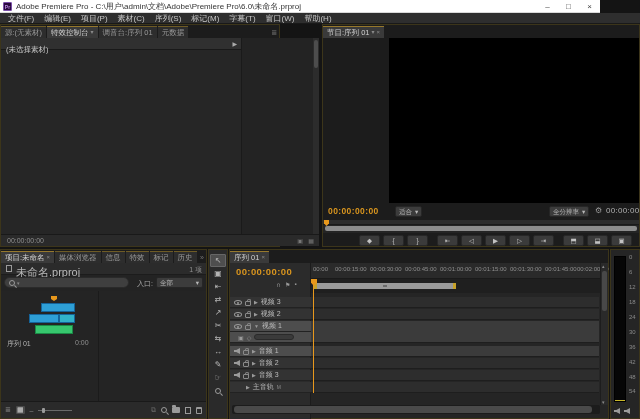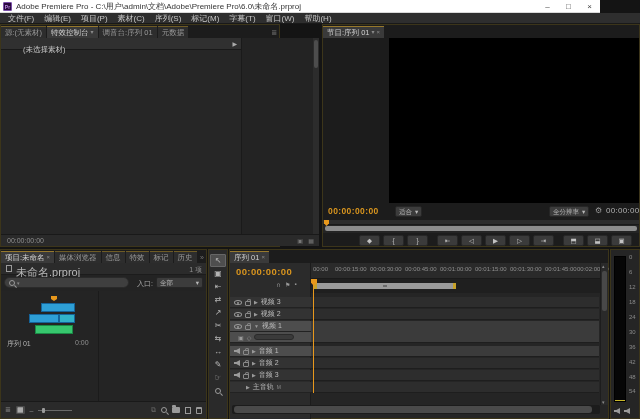--- a/index.html
+++ b/index.html
@@ -122,21 +122,21 @@
         <span>调音台:序列 01</span>
       </span>
     <span class="tab">
         <span>元数据</span>
       </span>
     <span class="tabbar-menu">≣</span>
   </div>
 
   <div class="abs" style="left:0;top:13px;width:240px;height:196px;background:#262626;">
     <div class="abs" style="left:0;top:0;width:240px;height:12px;background:#303030;border-bottom:1px solid #191919;">
-      <span style="font-size:7.5px;color:#c8c8c8;line-height:12px;padding-left:22px;text-align:center;">(未选择素材)</span>
+      <span style="font-size:7.5px;color:#c8c8c8;line-height:12px;padding-left:5px;text-align:center;">(未选择素材)</span>
       <span class="abs" style="right:4px;top:2px;font-size:6px;color:#aaa;">▶</span>
     </div>
   </div>
 
   <div class="abs" style="left:240px;top:13px;width:72px;height:196px;background:#232323;border-left:1px solid #1a1a1a;"></div>
 
   <div class="abs" style="left:312px;top:13px;width:6px;height:196px;background:#2c2c2c;">
     <div class="abs" style="left:1px;top:2px;width:4px;height:28px;background:#4d4d4d;border-radius:2px;"></div>
   </div>
 

